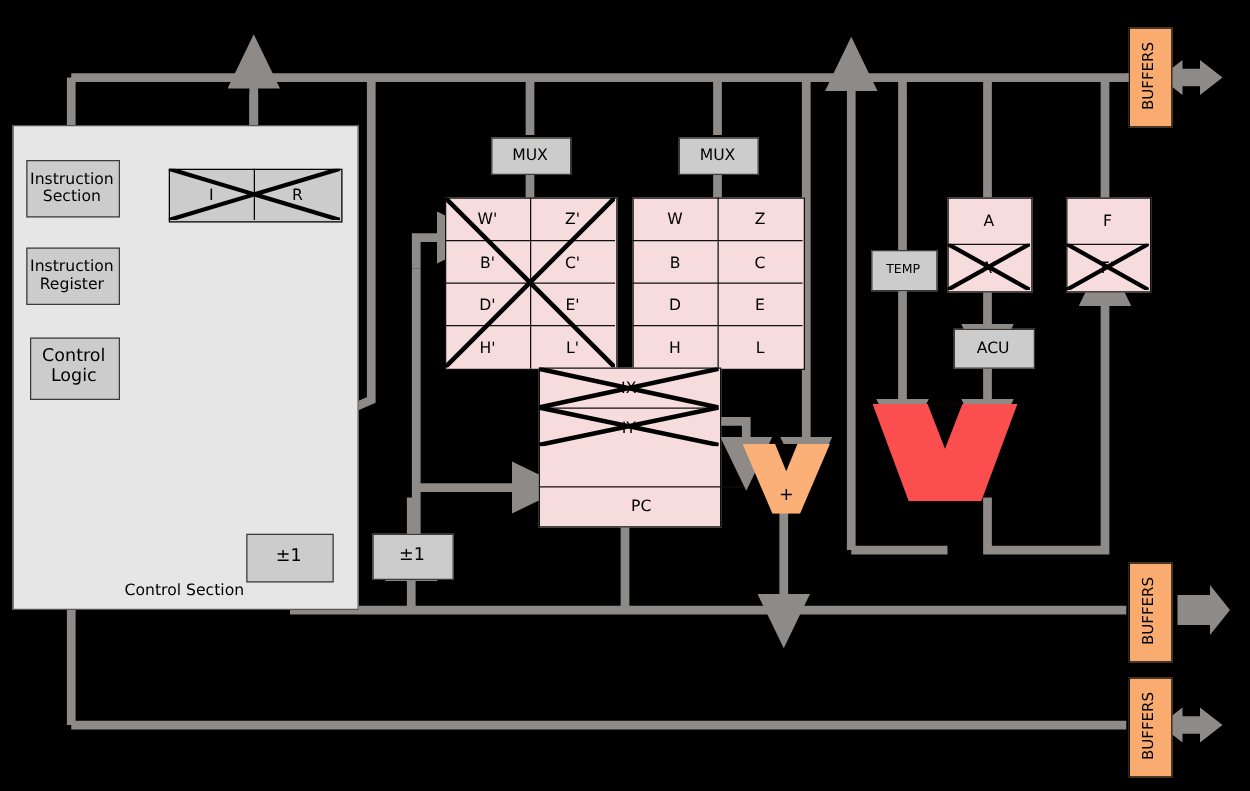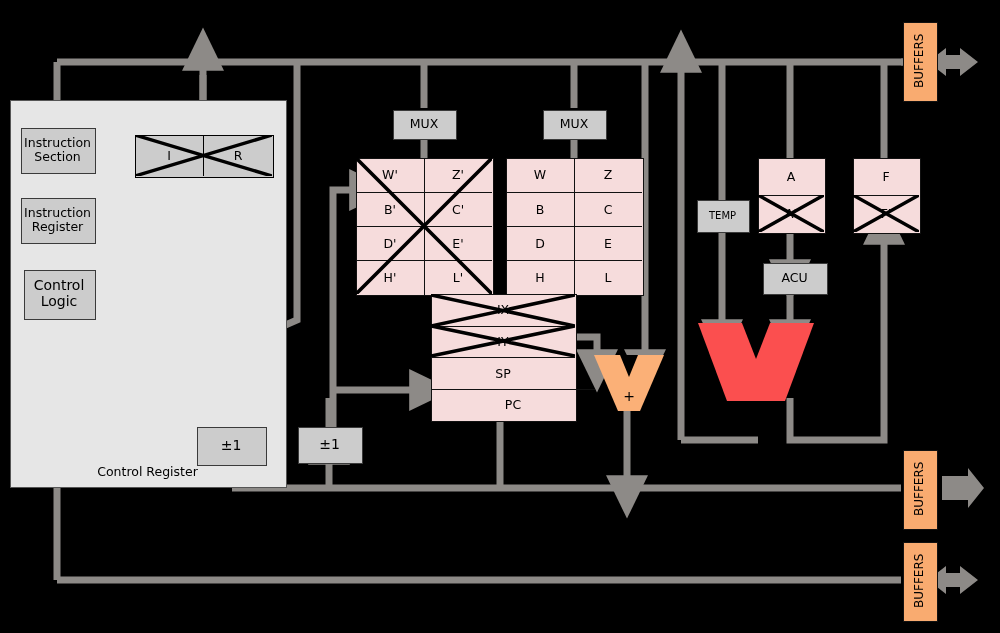--- a/index.html
+++ b/index.html
@@ -78,21 +78,21 @@
 
       <path d="M946,55 L960,55 L960,48 L978,62 L960,76 L960,69 L946,69 L946,76 L928,62 L946,48 z"></path>
 
       <path d="M942,482 L968,482 L968,474 L984,494 L968,514 L968,506 L942,506 z" transform="translate(0,-6)"></path>
 
       <path d="M946,573 L960,573 L960,566 L978,580 L960,594 L960,587 L946,587 L946,594 L928,580 L946,566 z"></path>
     </g>
   </svg>
 
   <div style="position:absolute;left:10px;top:100px;width:275px;height:386px;background:#e6e6e6;border:1px solid #555;"></div>
-  <div class="lbl" style="left:60px;top:462px;width:175px;height:20px;font-size:12.5px;">Control Register</div>
+  <div class="lbl" style="left:60px;top:462px;width:175px;height:20px;font-size:12.5px;">Control Section</div>
 
   <div style="position:absolute;left:21px;top:128px;width:73px;height:44px;background:#cccccc;border:1.6px solid #3a3a3a;"></div>
   <div class="lbl" style="left:21px;top:128px;width:73px;height:44px;font-size:12.5px;flex-direction:column;">
     <span>Instruction</span>
     <span>Section</span>
   </div>
 
   <div style="position:absolute;left:21px;top:198px;width:73px;height:44px;background:#cccccc;border:1.6px solid #3a3a3a;"></div>
   <div class="lbl" style="left:21px;top:198px;width:73px;height:44px;font-size:12.5px;flex-direction:column;">
     <span>Instruction</span>
@@ -173,21 +173,20 @@
         <div class="lbl" style="left: 0px; top: 0px; width: 68px; height: 34px; font-size: 12.5px; position: absolute;">H</div>
         <div class="lbl" style="left: 68px; top: 0px; width: 68px; height: 34px; font-size: 12.5px; position: absolute;">L</div>
         <div style="position: absolute; left: 68px; top: 0px; width: 1.1px; height: 34px; background: rgb(17, 17, 17);"></div>
       </div>
     </div>
 
   <div style="position:absolute;left:431px;top:294px;width:144px;height:126px;background:#f6dcdc;border:1.2px solid #111;"></div>
   <div id="pointer-rows" style="position:absolute;left:431px;top:294px;width:144px;height:126px;">
       <div class="lbl" style="position: absolute; left: 0px; width: 144px; height: 31.5px; top: 0px; font-size: 12.5px;">IX</div>
       <div class="lbl" style="position: absolute; left: 0px; width: 144px; height: 31.5px; top: 31.5px; font-size: 12.5px; border-top: 1.1px solid rgb(17, 17, 17);">IY</div>
-      <div class="lbl" style="position: absolute; left: 0px; width: 144px; height: 31.5px; top: 63px; font-size: 12.5px; border-top: 1.1px solid rgb(17, 17, 17);">SP</div>
       <div class="lbl" style="position: absolute; left: 0px; width: 164px; height: 31.5px; top: 94.5px; font-size: 12.5px; border-top: 1.1px solid rgb(17, 17, 17);">PC</div>
     </div>
   <svg style="position:absolute;left:431px;top:294px;width:144px;height:63px;" viewBox="0 0 144 63">
     <path d="M0,1 L144,32 M144,1 L0,32 M0,32 L144,62 M144,32 L0,62" stroke="#000" stroke-width="3.6" fill="none"></path>
   </svg>
 
   <svg style="position:absolute;left:594px;top:355px;width:70px;height:56px;" viewBox="0 0 70 56">
     <path d="M0,0 L70,0 L46,56 L24,56 z" fill="#fbb077" stroke="none"></path>
     <path d="M26,0 L35,22 L44,0" fill="#000" stroke="none"></path>
   </svg>

